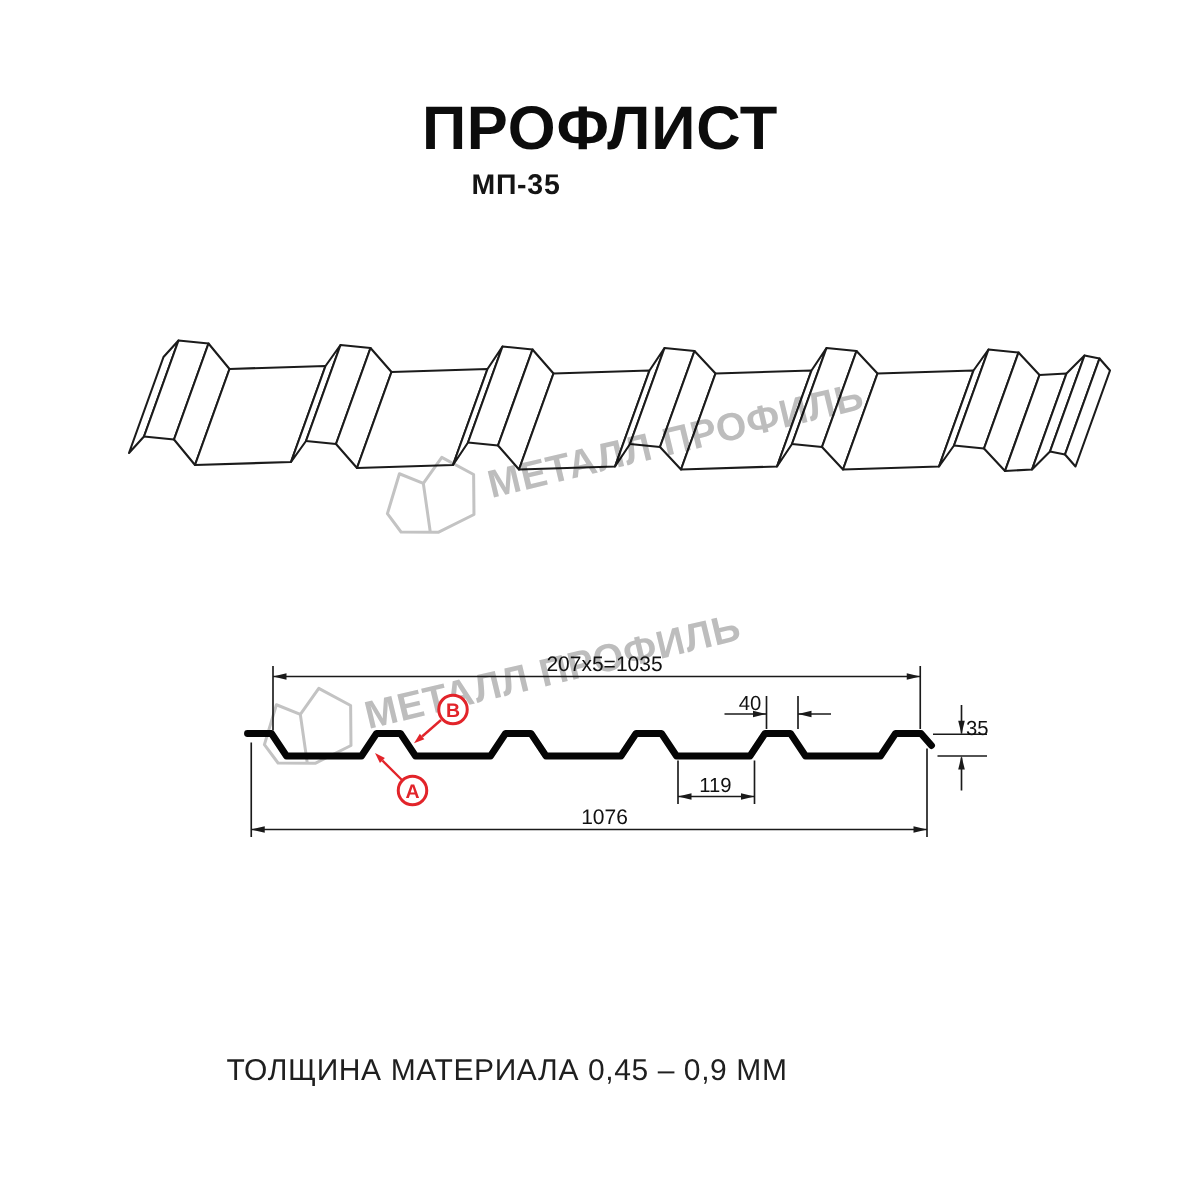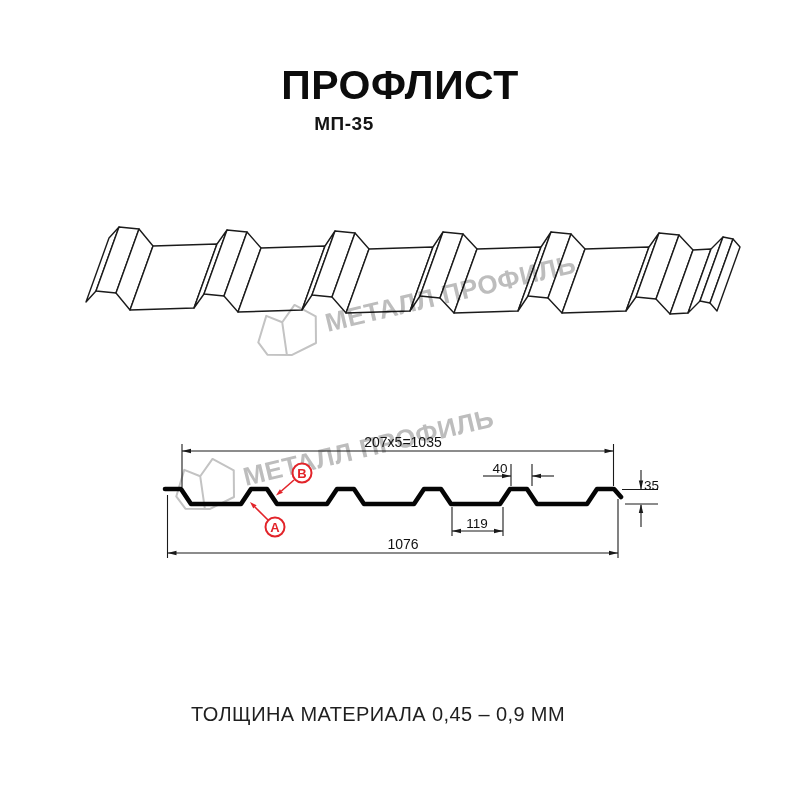--- a/index.html
+++ b/index.html
@@ -11,21 +11,21 @@
   .page-title{
     top:62px;left:0;width:800px;text-align:center;
     font-size:41px;font-weight:700;letter-spacing:.5px;color:#0c0c0c;
   }
   .page-subtitle{
     top:113px;left:0;width:688px;text-align:center;
     font-size:19px;font-weight:700;letter-spacing:.5px;color:#141414;
   }
   .footer-note{
     top:703px;left:0;width:676px;text-align:center;
-    font-size:20px;font-weight:400;letter-spacing:.4px;color:#1f1f1f;padding-left:40px;
+    font-size:20px;font-weight:400;letter-spacing:.4px;color:#1f1f1f;
   }
   svg text{font-family:"Liberation Sans",sans-serif;}
   .dim-text{font-size:14px;fill:#111;}
   .dim-text-sm{font-size:13.5px;fill:#111;}
   .wm-text{font-size:26px;font-weight:700;letter-spacing:.5px;fill:#bdbdbd;}
   .face{fill:#ffffff;stroke:#1b1b1b;stroke-width:1.4;stroke-linejoin:round;}
   .dimline{stroke:#1a1a1a;stroke-width:1.1;fill:none;}
   .arrow{fill:#1a1a1a;stroke:none;}
 </style>
 </head>

